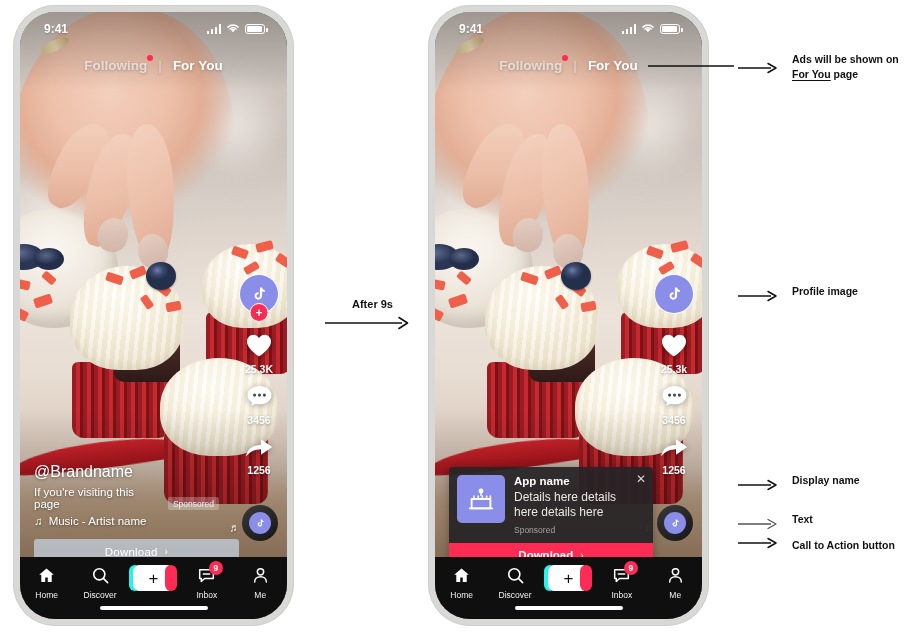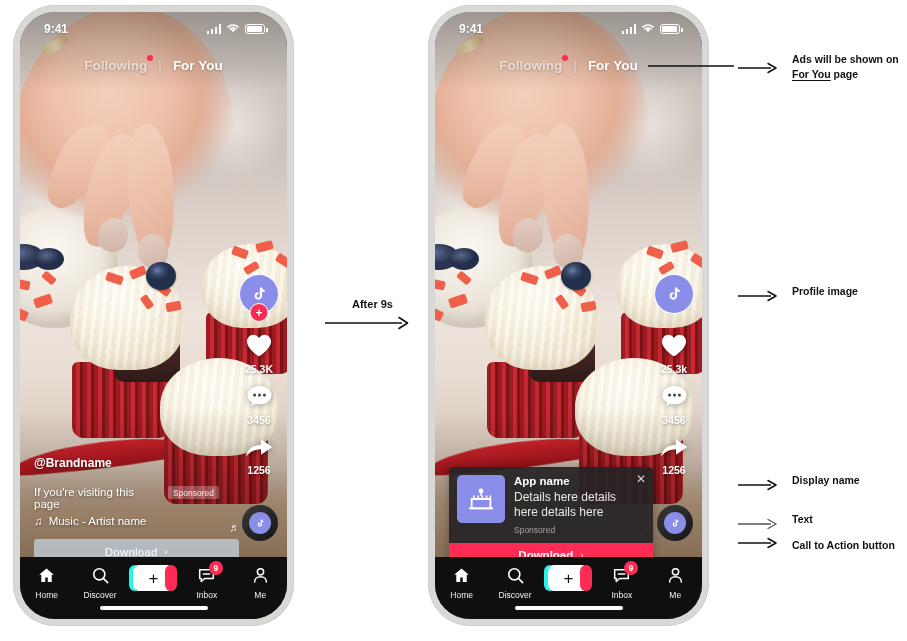--- a/index.html
+++ b/index.html
@@ -208,22 +208,22 @@
   .notes{
     position:absolute;right:47px;bottom:86px;color:#fff;font-size:11px;opacity:.9;
     text-shadow:0 1px 3px rgba(0,0,0,.4);transform:rotate(-8deg);
   }
 
   
   .caption{
     position:absolute;left:14px;bottom:92px;right:68px;color:#fff;
     text-shadow:0 1px 3px rgba(0,0,0,.45);
   }
-  .cap-handle{font-size:12px;font-weight:bold;margin-bottom:16px;}
-  .cap-row{display:flex;align-items:flex-start;gap:7px;margin-bottom:5px;}
+  .cap-handle{font-size:16px;font-weight:normal;margin-bottom:5px;}
+  .cap-row{display:flex;align-items:flex-end;gap:7px;margin-bottom:5px;}
   .cap-text{font-size:11.5px;}
   .sponsored-badge{
     background:rgba(255,255,255,.26);
     color:#f1eeea;font-size:8.5px;padding:1.5px 5px;border-radius:2px;
     text-shadow:none;white-space:nowrap;
   }
   .cap-music{font-size:11.5px;display:flex;align-items:center;gap:6px;}
 
   .download-bar{
     position:absolute;left:14px;bottom:55px;width:205px;height:25px;

